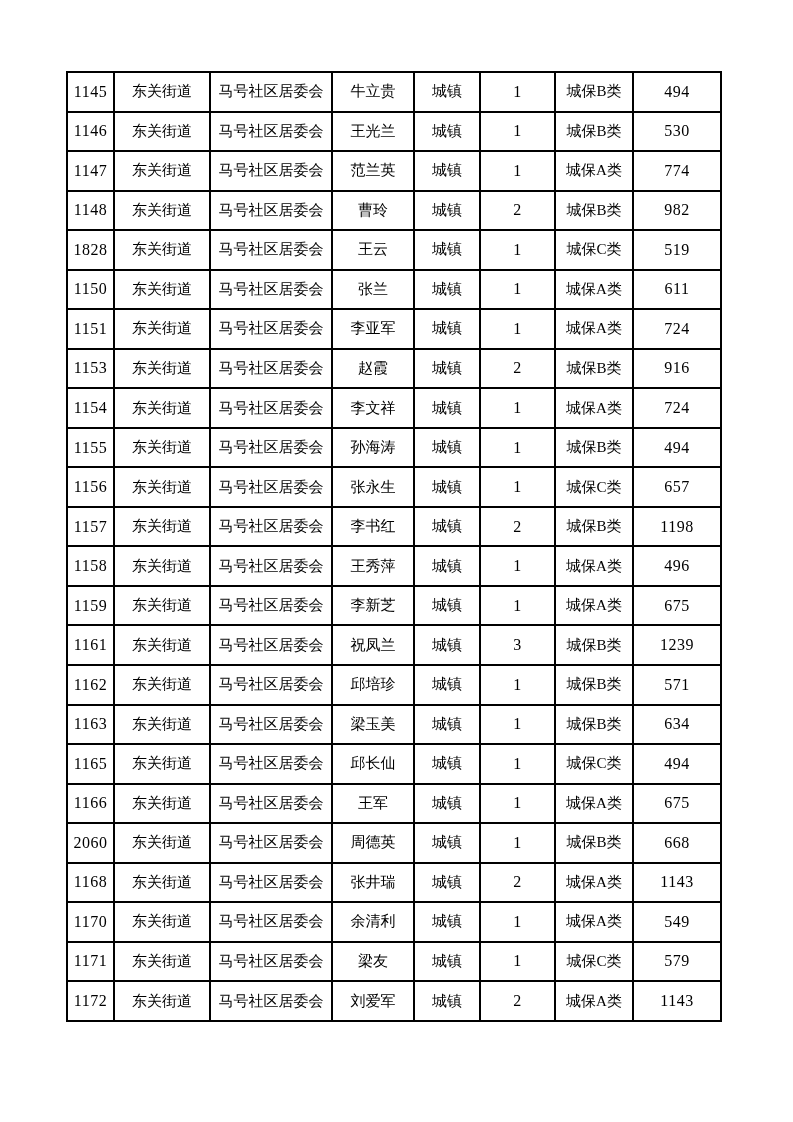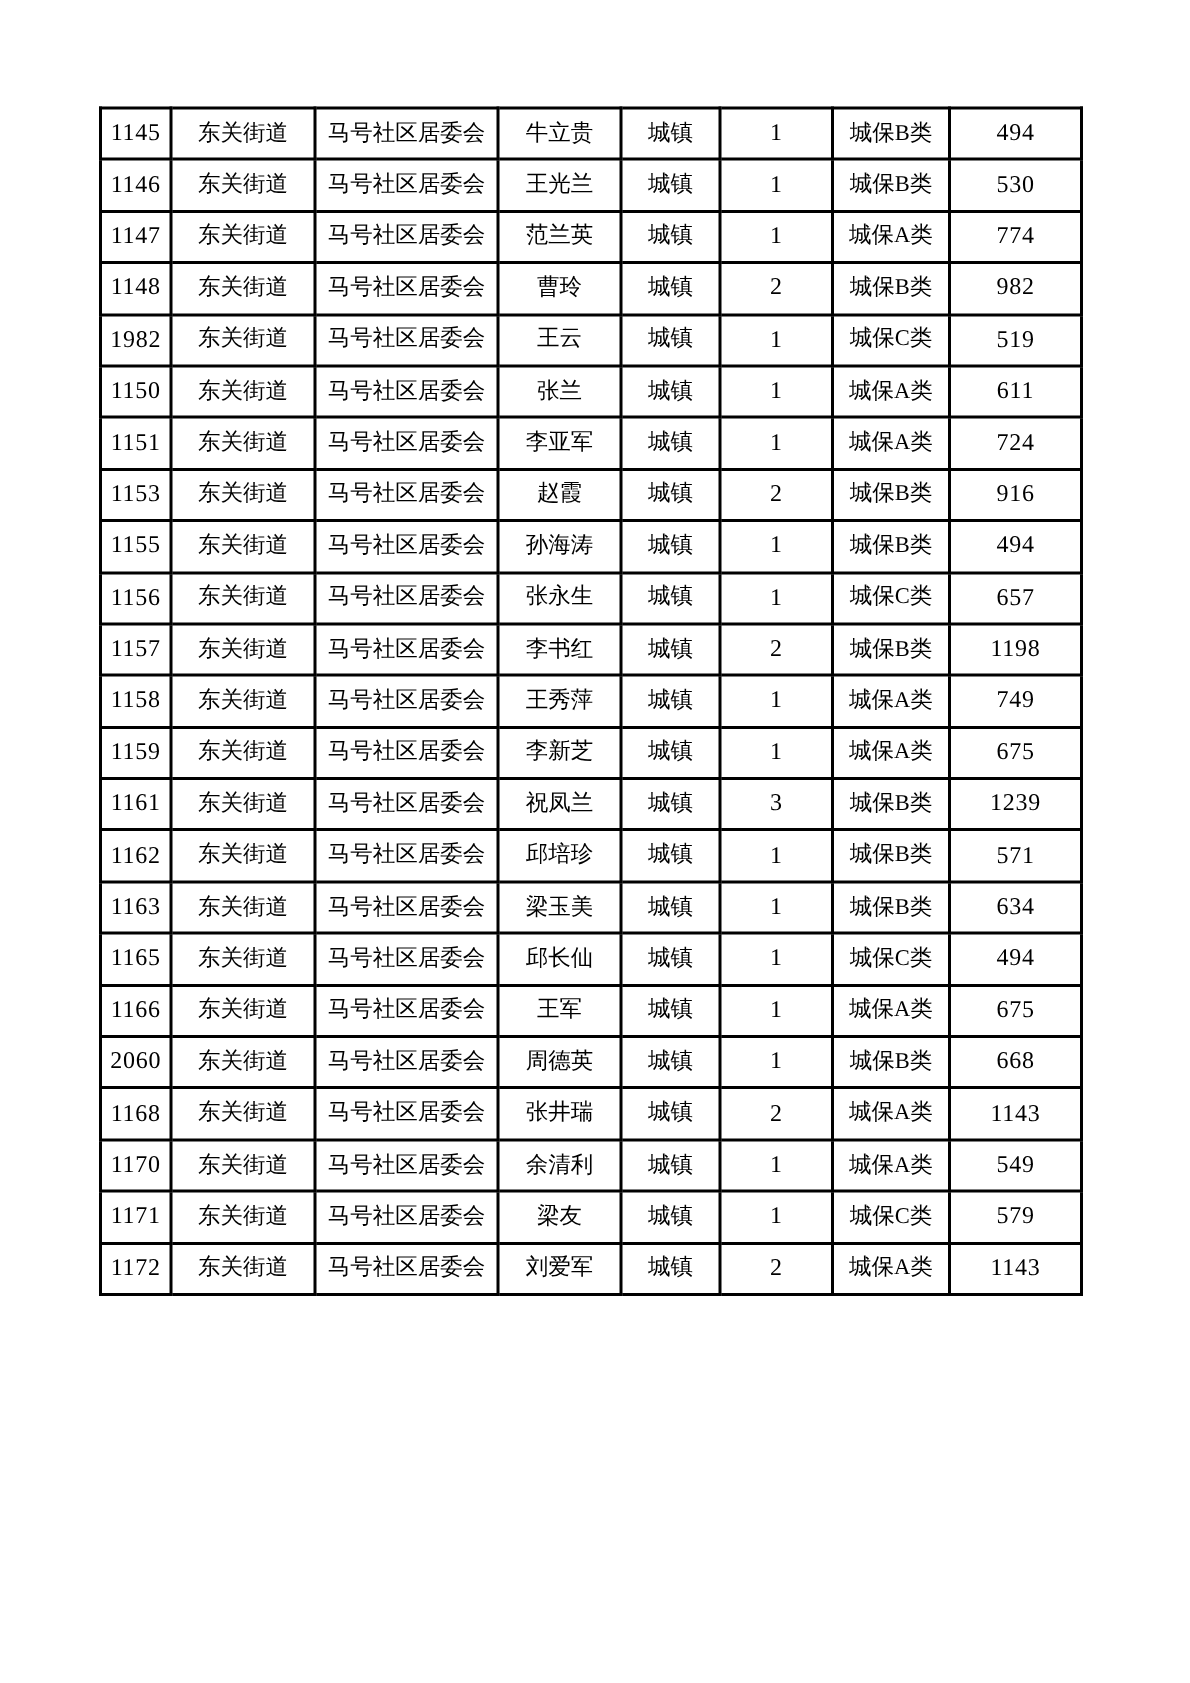--- a/index.html
+++ b/index.html
@@ -17,21 +17,21 @@
   }
   .sheet {
     position: absolute;
     left: 66px;
     top: 71px;
   }
   table.grid {
     border-collapse: collapse;
     table-layout: fixed;
     width: 654px;
-    height: 793px;
+    height: 951px;
   }
   table.grid td {
     border: 2px solid #000000;
     text-align: center;
     vertical-align: middle;
     font-size: 15px;
     line-height: 1;
     padding: 0;
     white-space: nowrap;
     overflow: hidden;
@@ -91,21 +91,21 @@
     <td class="num">1148</td>
     <td>东关街道</td>
     <td>马号社区居委会</td>
     <td>曹玲</td>
     <td>城镇</td>
     <td class="num">2</td>
     <td>城保B类</td>
     <td class="num">982</td>
   </tr>
         <tr>
-    <td class="num">1982</td>
+    <td class="num">1828</td>
     <td>东关街道</td>
     <td>马号社区居委会</td>
     <td>王云</td>
     <td>城镇</td>
     <td class="num">1</td>
     <td>城保C类</td>
     <td class="num">519</td>
   </tr>
         <tr>
     <td class="num">1150</td>
@@ -131,20 +131,30 @@
     <td class="num">1153</td>
     <td>东关街道</td>
     <td>马号社区居委会</td>
     <td>赵霞</td>
     <td>城镇</td>
     <td class="num">2</td>
     <td>城保B类</td>
     <td class="num">916</td>
   </tr>
         <tr>
+    <td class="num">1154</td>
+    <td>东关街道</td>
+    <td>马号社区居委会</td>
+    <td>李文祥</td>
+    <td>城镇</td>
+    <td class="num">1</td>
+    <td>城保A类</td>
+    <td class="num">724</td>
+  </tr>
+        <tr>
     <td class="num">1155</td>
     <td>东关街道</td>
     <td>马号社区居委会</td>
     <td>孙海涛</td>
     <td>城镇</td>
     <td class="num">1</td>
     <td>城保B类</td>
     <td class="num">494</td>
   </tr>
         <tr>
@@ -168,21 +178,21 @@
     <td class="num">1198</td>
   </tr>
         <tr>
     <td class="num">1158</td>
     <td>东关街道</td>
     <td>马号社区居委会</td>
     <td>王秀萍</td>
     <td>城镇</td>
     <td class="num">1</td>
     <td>城保A类</td>
-    <td class="num">749</td>
+    <td class="num">496</td>
   </tr>
         <tr>
     <td class="num">1159</td>
     <td>东关街道</td>
     <td>马号社区居委会</td>
     <td>李新芝</td>
     <td>城镇</td>
     <td class="num">1</td>
     <td>城保A类</td>
     <td class="num">675</td>

